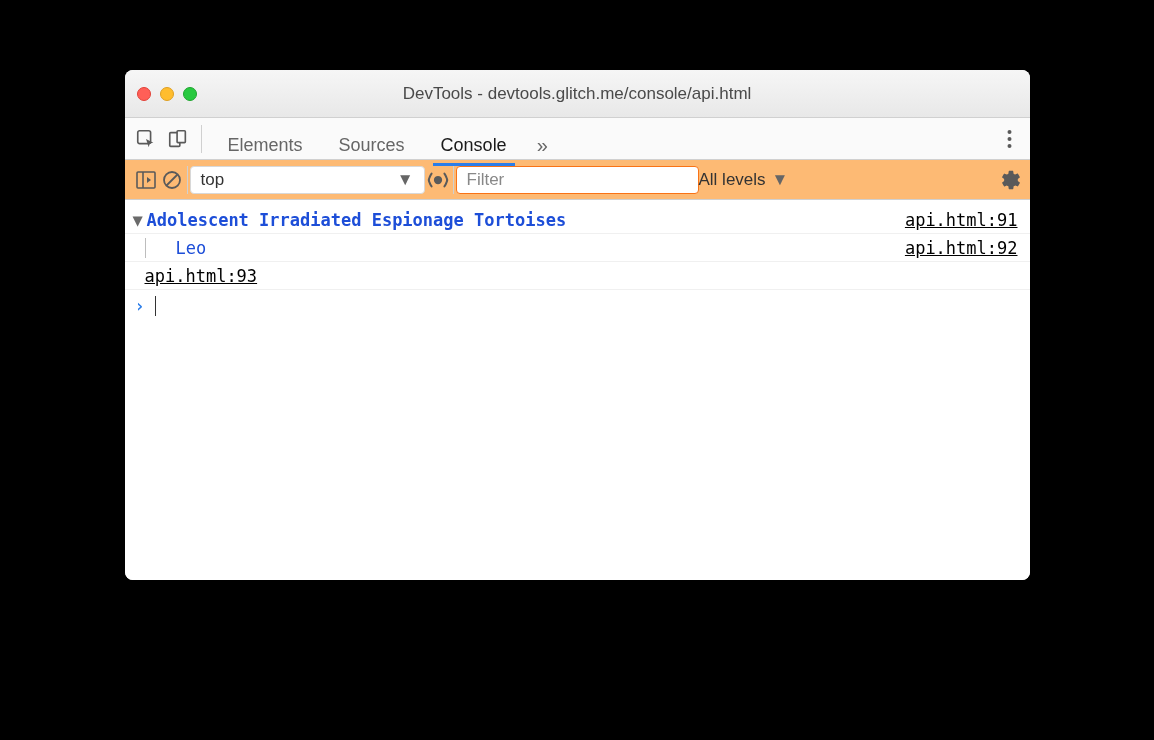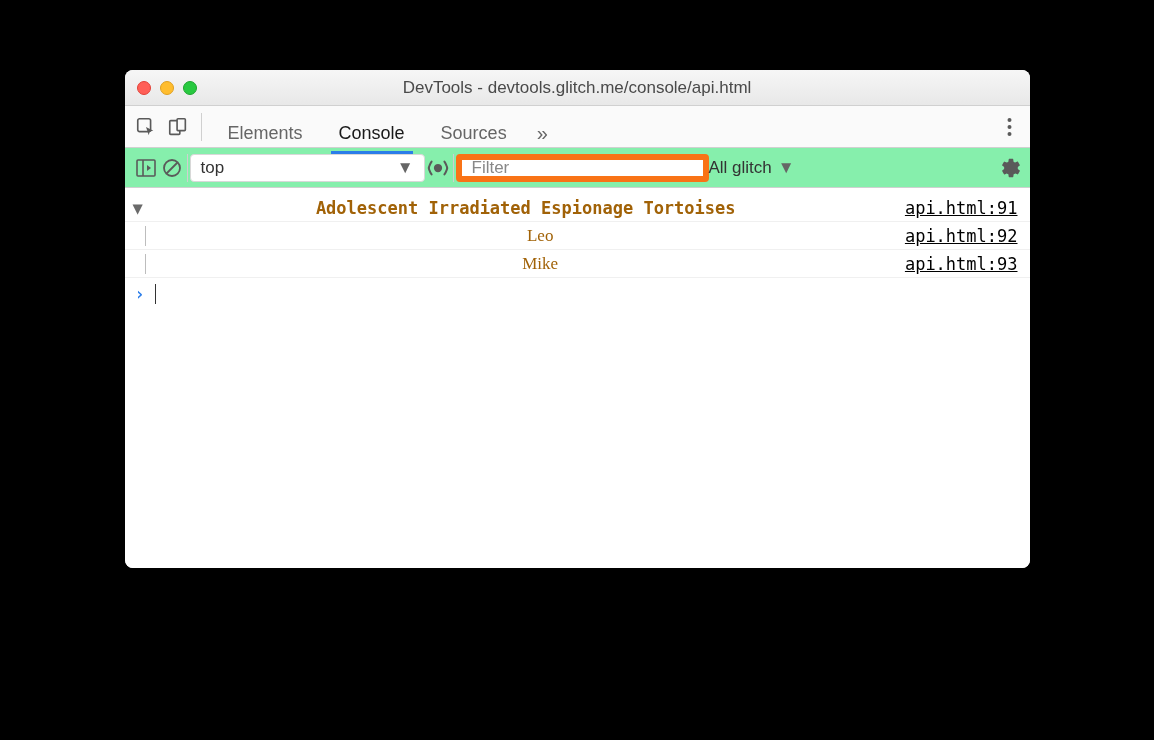--- a/index.html
+++ b/index.html
@@ -14,21 +14,21 @@
       padding-top: 70px;
     }
     .window {
       width: 905px;
       background: #fff;
       border-radius: 8px;
       box-shadow: 0 10px 40px rgba(0,0,0,0.5);
       overflow: hidden;
     }
     .titlebar {
-      height: 36px;
+      height: 48px;
       background: linear-gradient(#f6f6f6, #e8e8e8);
       border-bottom: 1px solid #d0d0d0;
       display: flex;
       align-items: center;
       padding: 0 12px;
       position: relative;
     }
     .traffic-lights {
       display: flex;
       gap: 9px;
@@ -107,21 +107,21 @@
       padding: 0 12px;
       color: #5a5a5a;
       cursor: pointer;
       font-size: 20px;
     }
     .toolbar {
       display: flex;
       align-items: center;
       height: 40px;
       border-bottom: 1px solid #d0d0d0;
-      background: #86efac;
+      background: #fdba74;
       padding: 0 8px;
       gap: 0;
     }
     .tb-btn {
       width: 26px;
       height: 26px;
       display: flex;
       align-items: center;
       justify-content: center;
       cursor: pointer;
@@ -138,21 +138,21 @@
       font-size: 17px;
       color: #333;
       cursor: pointer;
       height: 28px;
       min-width: 235px;
       justify-content: space-between;
     }
     .filter-input {
       flex: 0 0 185px;
       height: 28px;
-      border: 6px solid #f97316;
+      border: 1px solid #f97316;
       border-radius: 4px;
       padding: 3px 10px;
       font-size: 17px;
       color: #888;
       background: #fff;
     }
     .filter-input::placeholder { color: #888; }
     .levels-select {
       display: flex;
       align-items: center;
@@ -179,36 +179,34 @@
     .row-expand {
       width: 18px;
       color: #6a6a6a;
       cursor: pointer;
       display: flex;
       align-items: center;
       justify-content: center;
     }
     .row-text {
       flex: 1;
-      color: #a16207;
-      text-align: center;
+      color: #1d4ed8;
     }
     .row-text.bold { font-weight: bold; }
     .row-link {
       text-decoration: underline;
       color: #000000;
       cursor: pointer;
     }
     .console-row.child {
       padding-left: 20px;
     }
     .vline {
       border-left: 1px solid #bdbdbd;
       padding-left: 30px;
-      font-family: Liberation Serif, serif;
     }
     .prompt-row {
       display: flex;
       align-items: center;
       padding: 6px 12px 6px 10px;
       gap: 10px;
     }
     .prompt-chevron { color: #2b7de9; font-weight: bold; font-size: 17px;}
     .cursor-line {
       width: 1px;
@@ -240,22 +238,22 @@
     </div>
     <div class="tb-icon">
       <svg width="22" height="22" viewBox="0 0 24 24" fill="none" stroke="currentColor" stroke-width="1.8">
         <rect x="3" y="5" width="11" height="15" rx="1"></rect>
         <rect x="11" y="3" width="9" height="13" rx="1" fill="#fafafa"></rect>
       </svg>
     </div>
     <div class="tb-divider"></div>
     <div class="tabs">
       <div class="tab">Elements</div>
+      <div class="tab">Sources</div>
       <div class="tab active">Console</div>
-      <div class="tab">Sources</div>
       <div class="more-tabs">»</div>
     </div>
     <div class="flex-spacer"></div>
     <div class="menu-dots">
       <svg width="5" height="20" viewBox="0 0 5 20" fill="currentColor">
         <circle cx="2.5" cy="3" r="2"></circle>
           <circle cx="2.5" cy="10" r="2"></circle>
           <circle cx="2.5" cy="17" r="2"></circle>
       </svg>
     </div>
@@ -283,21 +281,21 @@
     <div class="tb-btn">
       <svg width="22" height="22" viewBox="0 0 24 24" fill="currentColor">
         <circle cx="12" cy="12" r="4.5"></circle>
         <path d="M2 12c0-1 .5-2 .5-2C3.5 7 5 5 5 5M22 12c0 1-.5 2-.5 2-1 3-2.5 5-2.5 5" stroke="currentColor" stroke-width="2.2" fill="none" stroke-linecap="round"></path>
         <path d="M2 12c0 1 .5 2 .5 2 1 3 2.5 5 2.5 5M22 12c0-1-.5-2-.5-2-1-3-2.5-5-2.5-5" stroke="currentColor" stroke-width="2.2" fill="none" stroke-linecap="round"></path>
       </svg>
     </div>
     <div class="tb-divider" style="margin:0 2px;"></div>
     <input class="filter-input" placeholder="Filter" style="">
     <div class="levels-select">
-      <span>All glitch</span>
+      <span>All levels</span>
       <span style="color:#666;">▼</span>
     </div>
     <div class="flex-spacer"></div>
     <div class="gear-icon">
       <svg width="22" height="22" viewBox="0 0 24 24" fill="currentColor">
         <path d="M12 8.5a3.5 3.5 0 100 7 3.5 3.5 0 000-7zM19.4 13c.04-.33.06-.66.06-1s-.02-.67-.06-1l2.1-1.65c.2-.15.25-.42.12-.64l-2-3.46c-.12-.22-.4-.3-.62-.22l-2.5 1c-.52-.4-1.08-.73-1.7-.98l-.37-2.65A.5.5 0 0014 2h-4a.5.5 0 00-.5.42l-.37 2.65c-.62.25-1.18.58-1.7.98l-2.5-1a.5.5 0 00-.62.22l-2 3.46c-.13.22-.07.5.12.64L4.54 11c-.04.33-.06.66-.06 1s.02.67.06 1l-2.1 1.65c-.2.15-.25.42-.12.64l2 3.46c.12.22.4.3.62.22l2.5-1c.52.4 1.08.73 1.7.98l.37 2.65A.5.5 0 0010 22h4a.5.5 0 00.5-.42l.37-2.65c.62-.25 1.18-.58 1.7-.98l2.5 1c.22.08.5 0 .62-.22l2-3.46c.13-.22.07-.5-.12-.64L19.4 13z"></path>
       </svg>
     </div>
   </div>
 
@@ -307,21 +305,20 @@
       <div class="row-expand">▼</div>
       <div class="row-text bold">Adolescent Irradiated Espionage Tortoises</div>
       <div class="row-link">api.html:91</div>
     </div>
 
     <div class="console-row child">
       <div class="row-text vline">Leo</div>
       <div class="row-link">api.html:92</div>
     </div>
     <div class="console-row child">
-      <div class="row-text vline">Mike</div>
       <div class="row-link">api.html:93</div>
     </div>
 
     <div class="prompt-row">
       <span class="prompt-chevron">›</span>
       <span class="cursor-line"></span>
     </div>
 
   </div>
 </div>

